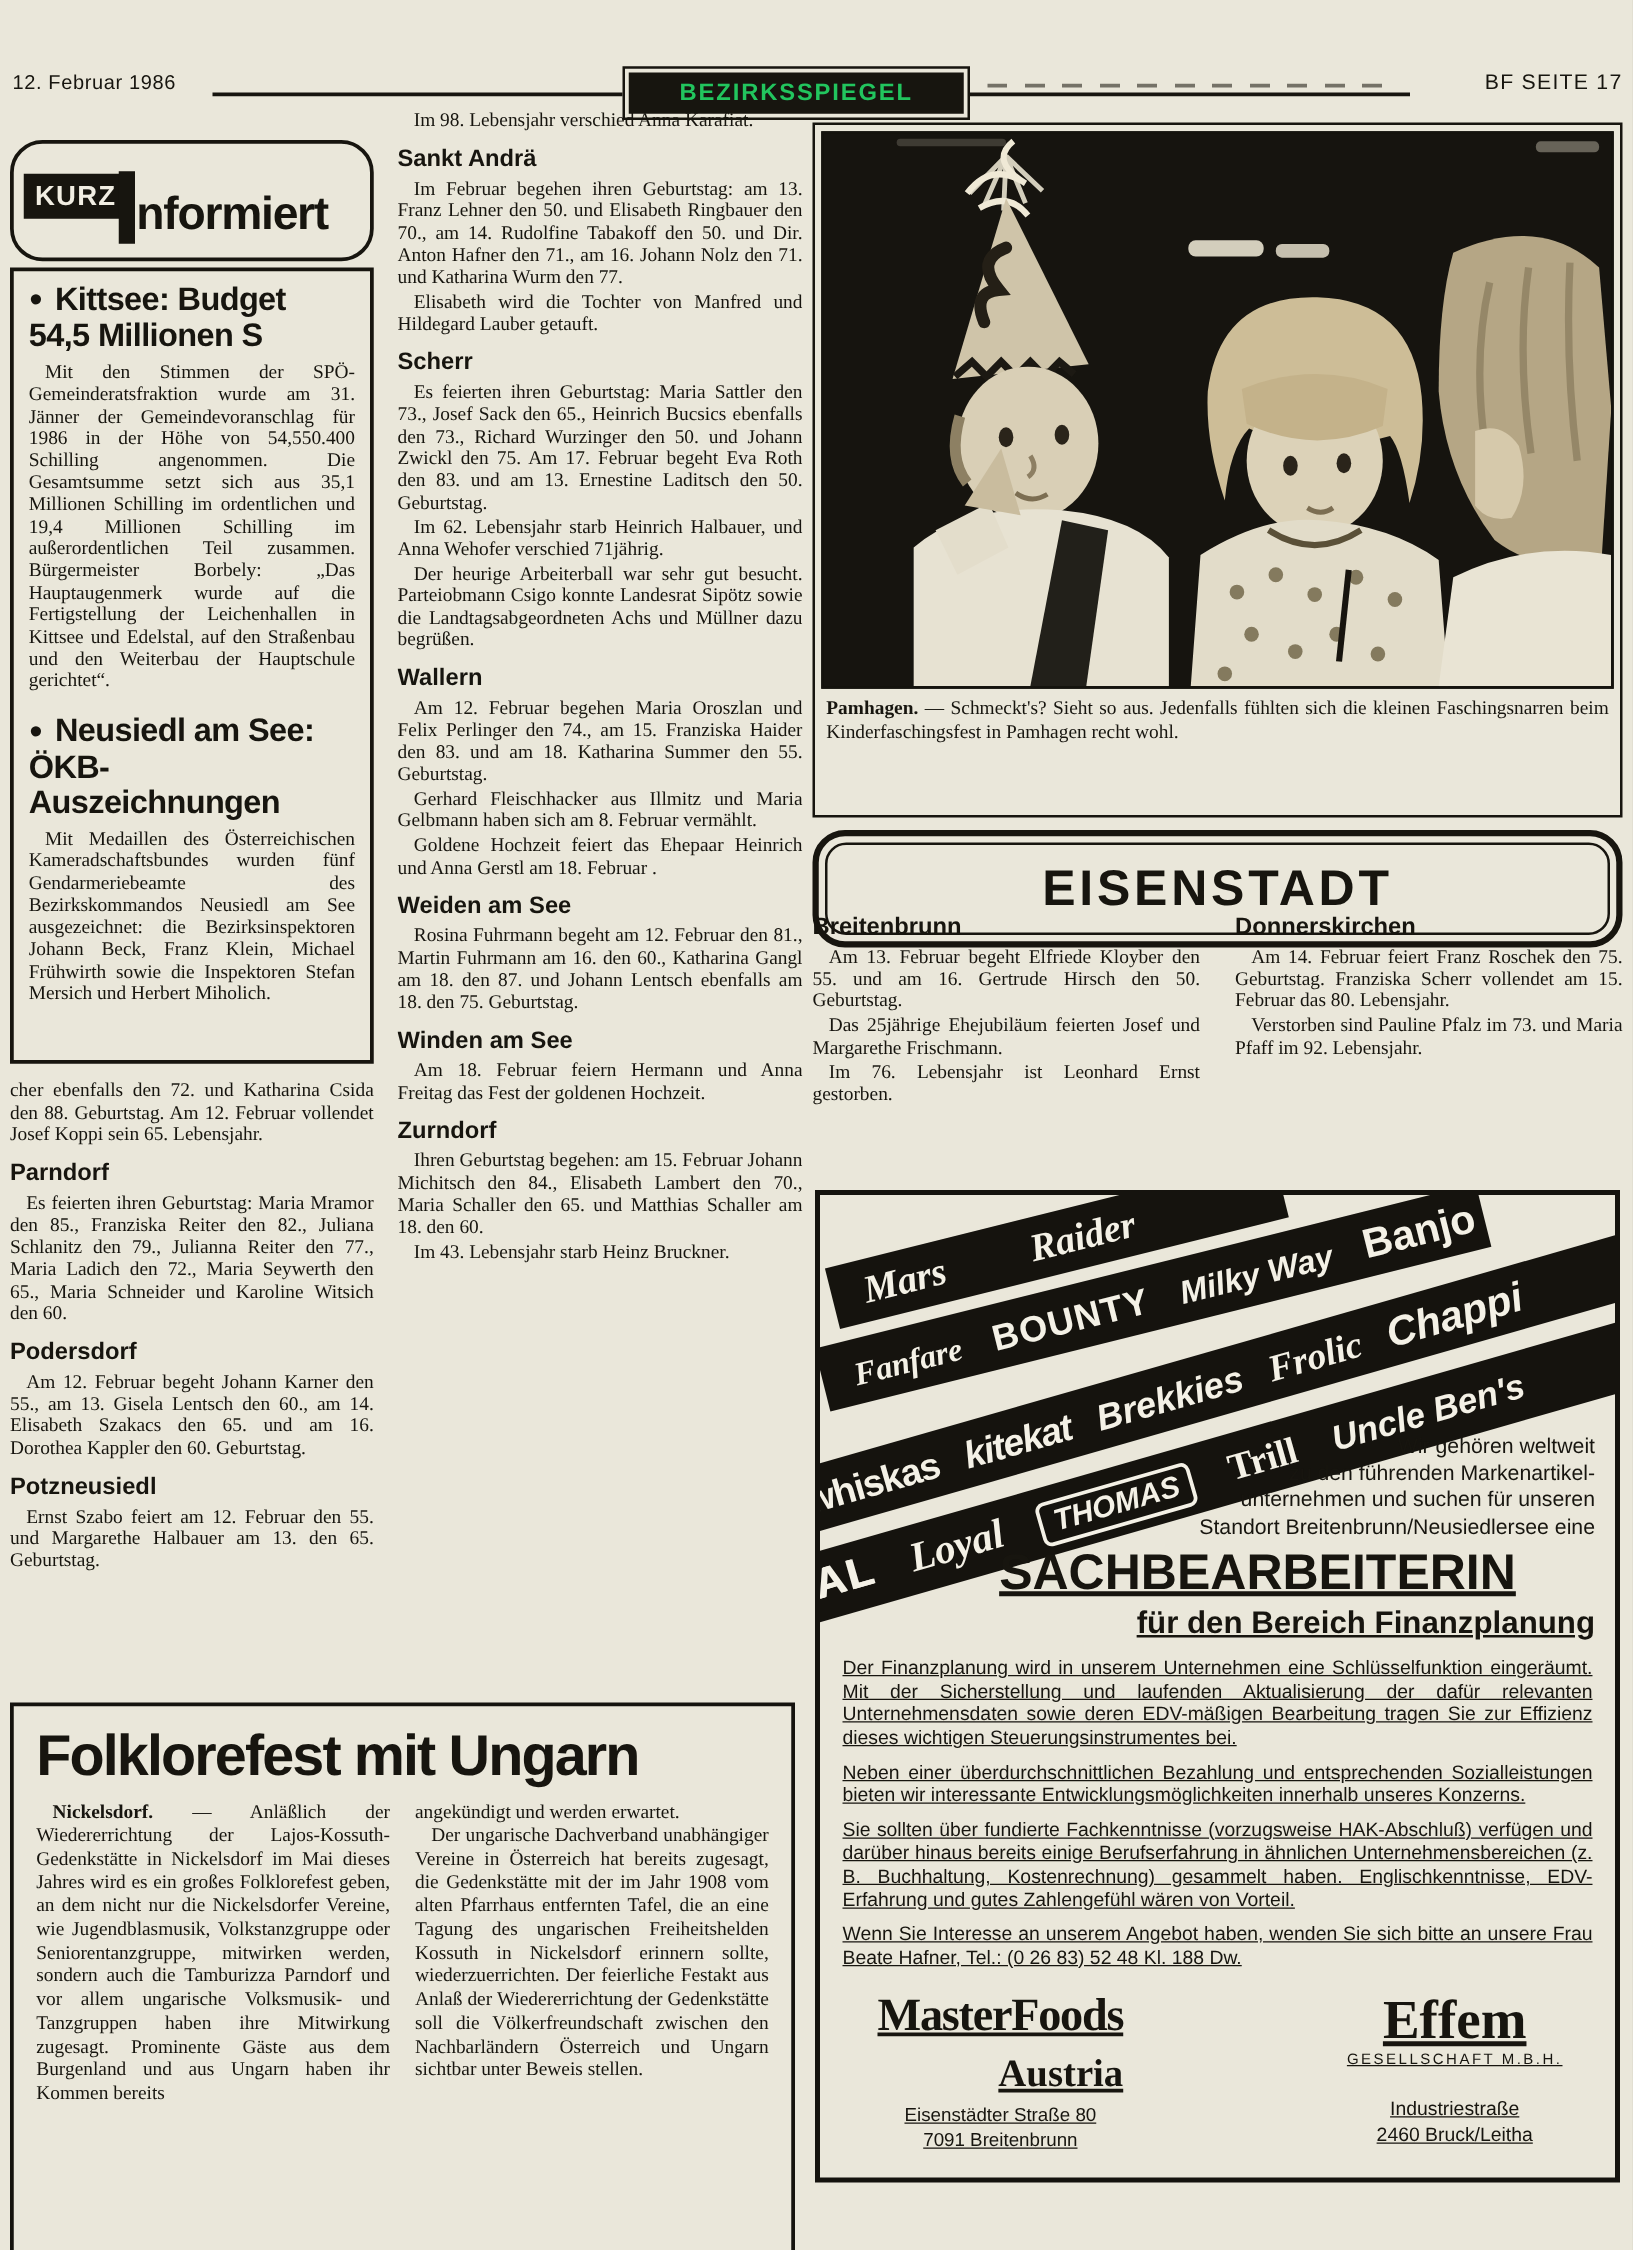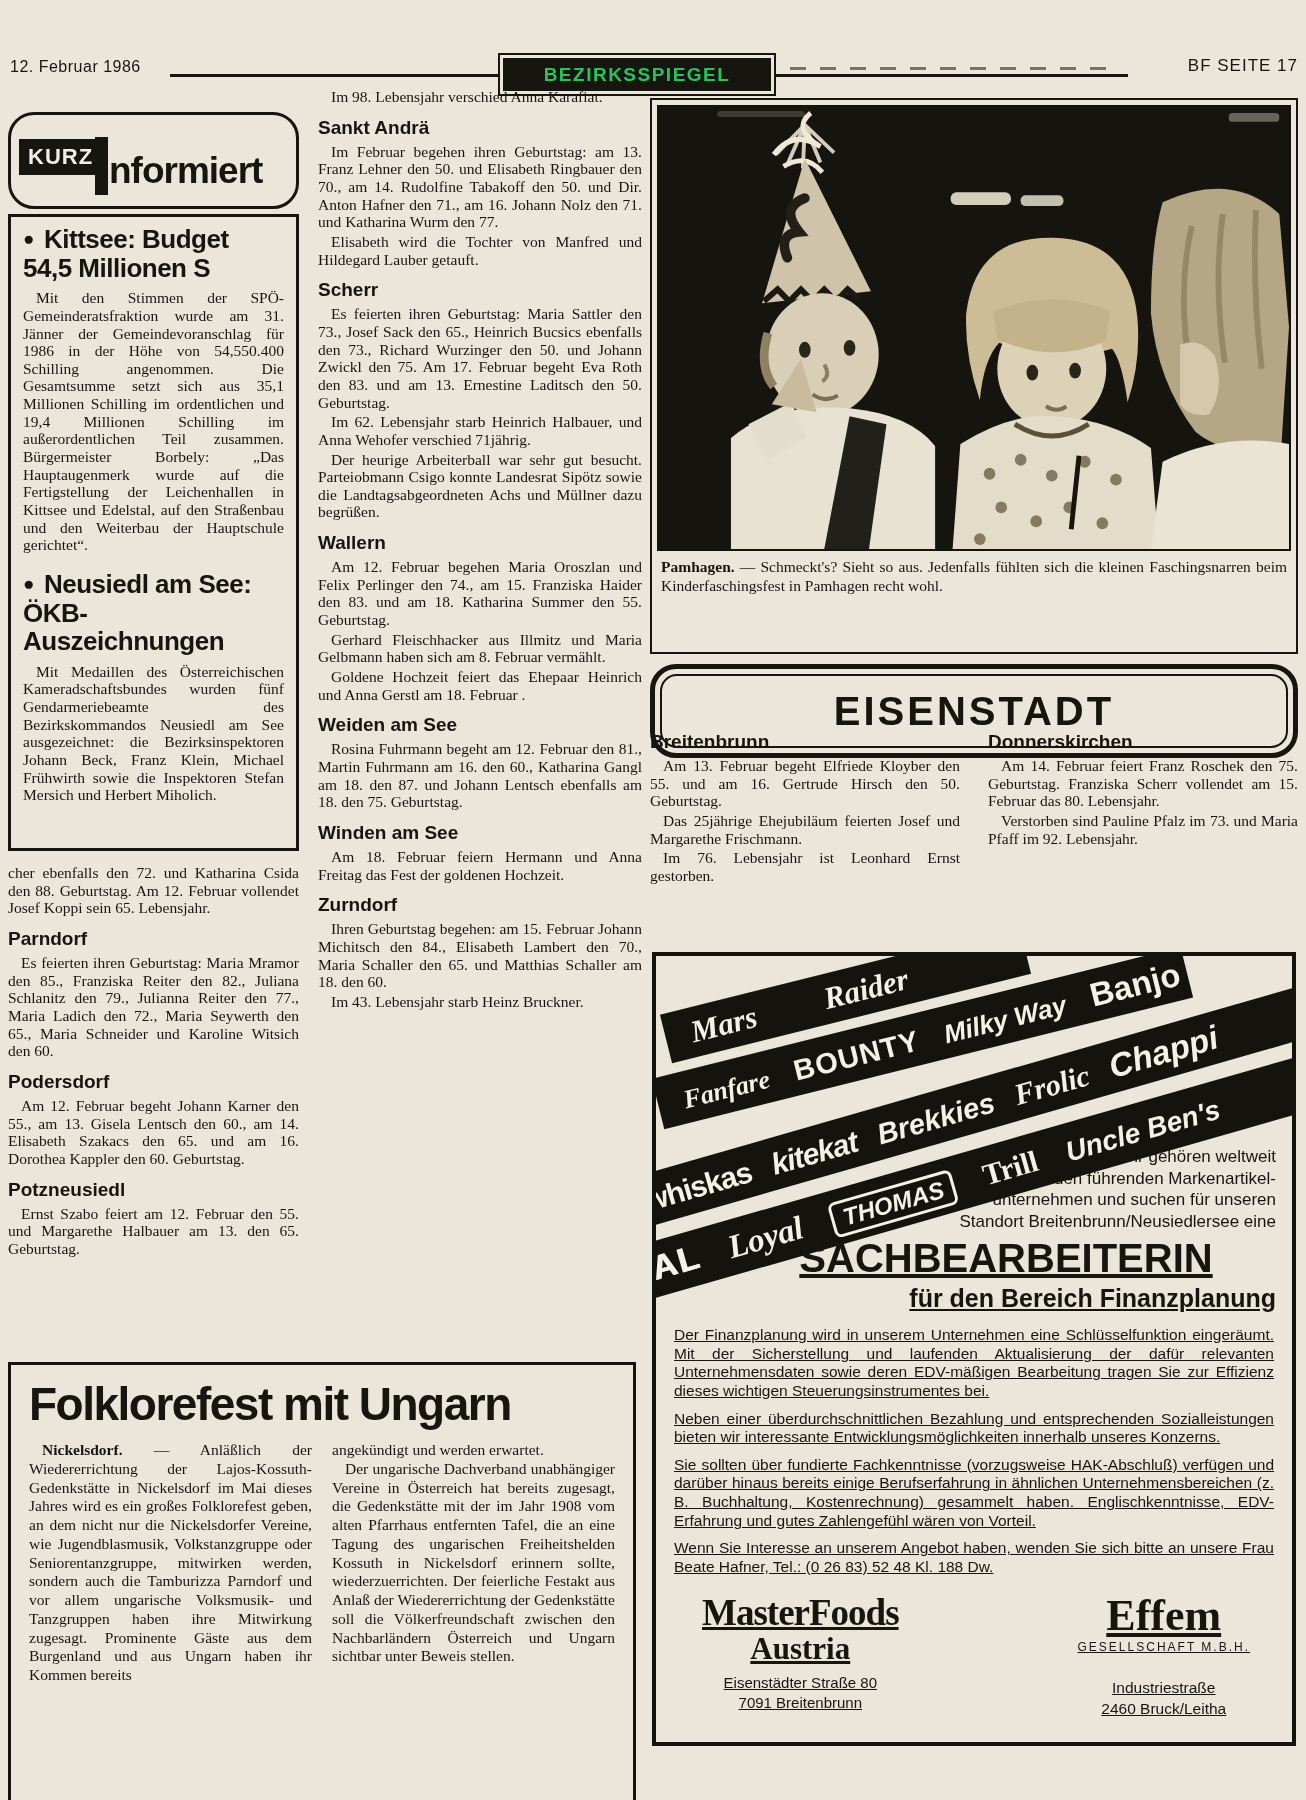--- a/index.html
+++ b/index.html
@@ -79,21 +79,21 @@
   .ad-intro{position:absolute;z-index:2;right:16px;top:190px;width:430px;text-align:right;
             font:17px/1.27 "Liberation Sans",sans-serif;}
   .ad-content{position:relative;z-index:2;padding:282px 16px 0;text-decoration:underline;}
   .ad-h1{font:bold 40px/1 "Liberation Sans",sans-serif;text-align:center;padding-left:64px;letter-spacing:0;margin:0;}
   .ad-h2{font:bold 25px/1.05 "Liberation Sans",sans-serif;text-align:right;padding-left:64px;margin:7px 0 0;}
   .ad-p{font:15.5px/1.2 "Liberation Sans",sans-serif;text-align:justify;margin:9px 2px 0;}
   .ad-p.first{margin-top:15px;}
   .ad-logos{display:flex;justify-content:space-between;align-items:flex-start;padding:18px 26px 0 30px;}
   .logo{text-align:center;}
   .mf1{font:37px "Liberation Serif",serif;font-weight:bold;letter-spacing:-1px;line-height:1;}
-  .mf2{font:31px "Liberation Serif",serif;font-weight:bold;line-height:1;margin-top:2px;}
+  .mf2{font:31px "Liberation Serif",serif;font-weight:bold;line-height:1;margin-top:12px;text-align:right;}
   .mf-addr{font:15px/1.3 "Liberation Sans",sans-serif;margin-top:9px;}
   .ef1{font:44px "Liberation Serif",serif;font-weight:bold;line-height:1;}
   .ef2{font:12px "Liberation Sans",sans-serif;letter-spacing:2px;margin-top:2px;}
   .ef-addr{font:15.5px/1.3 "Liberation Sans",sans-serif;margin-top:24px;}
 
   
   .folk-box{position:absolute;left:8px;top:1362px;width:628px;height:496px;border:3px solid #15130e;
             background:#eae7da;z-index:3;overflow:hidden;}
   .folk-title{font:bold 46px/1 "Liberation Sans",sans-serif;letter-spacing:-1.5px;padding:16px 18px 6px;margin:0;}
   .folk-cols{display:flex;gap:20px;padding:8px 18px 10px;}

